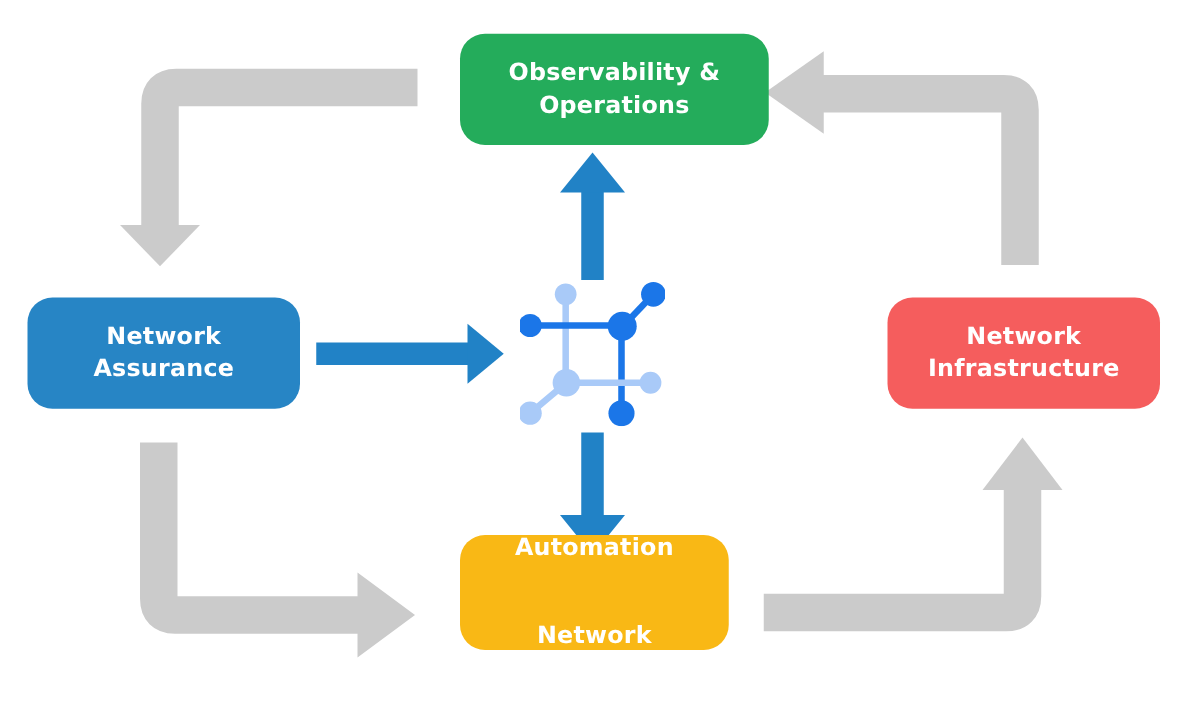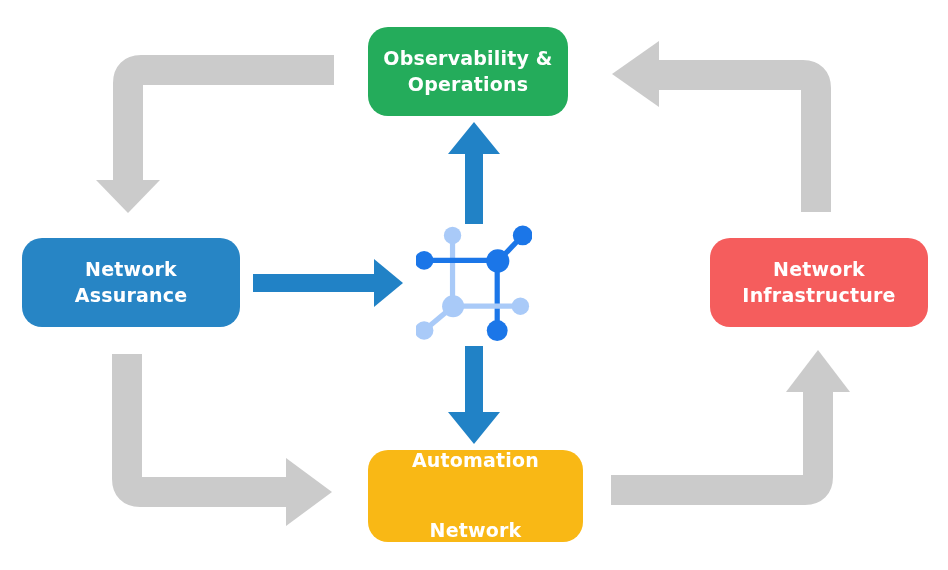--- a/index.html
+++ b/index.html
@@ -29,24 +29,24 @@
     flex-direction: column;
     align-items: center;
     justify-content: center;
     color: #ffffff;
     font-size: 19px;
     line-height: 1.35;
     font-weight: bold;
     letter-spacing: 0.2px;
     text-align: center;
   }
-  .node-observability { left: 368px; top: 27px;  width: 200px; height: 89px; }
+  .node-observability { left: 368px; top: 27px;  width: 247px; height: 89px; }
   .node-operations    { left: 22px;  top: 238px; width: 218px; height: 89px; }
   .node-infrastructure{ left: 710px; top: 238px; width: 218px; height: 89px; }
-  .node-automation    { left: 368px; top: 450px; width: 215px; height: 92px; gap: 44px; }
+  .node-automation    { left: 368px; top: 428px; width: 215px; height: 92px; gap: 44px; }
   .center-icon {
     position: absolute;
     left: 416px;
     top: 225px;
     width: 116px;
     height: 116px;
   }
 </style>
 </head>
 <body>

